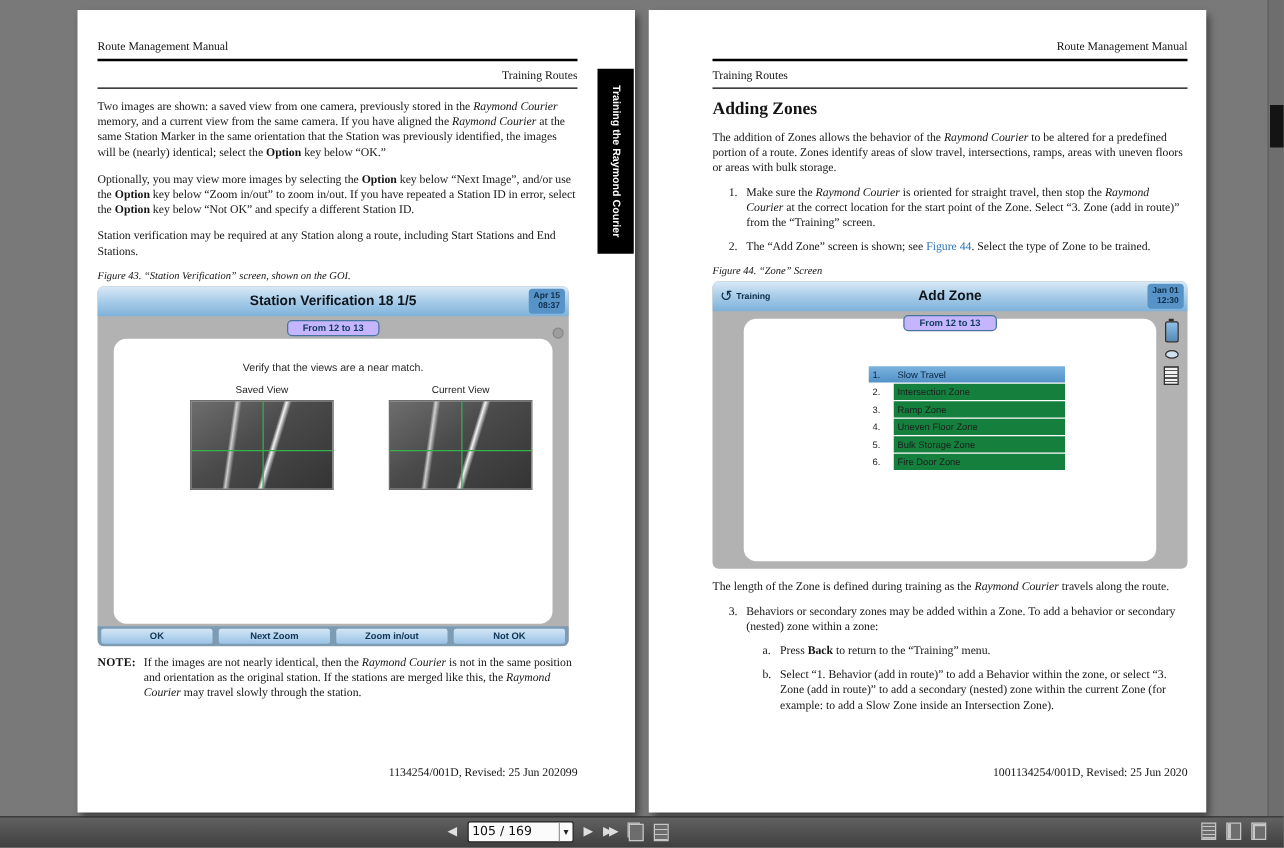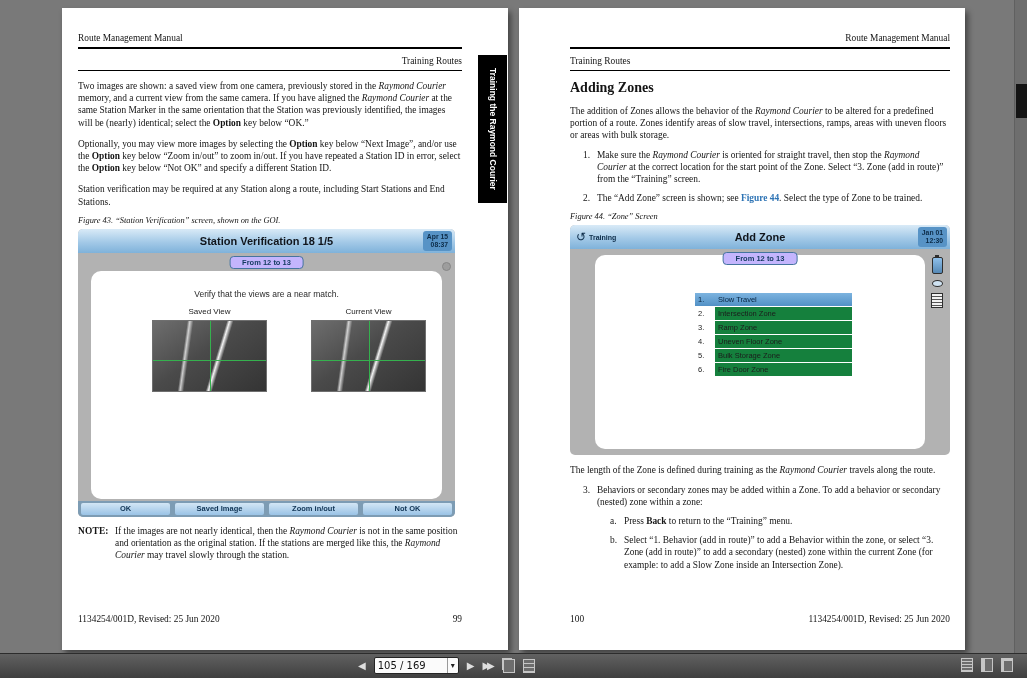--- a/index.html
+++ b/index.html
@@ -16,32 +16,32 @@
   .rightpg .pcontent{left:51px;right:15px;}
 
   .phead{padding-top:25px;font-size:9.4px;line-height:11px;}
   .r{text-align:right;}
   .rule{height:1px;background:#000;margin-top:3px;}
   .rule.thick{height:2px;}
   .psection{margin-top:7px;font-size:9.4px;line-height:11px;}
   p.body{margin:9px 0 0 0;font-size:9.4px;line-height:12.2px;text-align:left;}
   .rt-i{font-style:italic;}
   .rt-b{font-weight:bold;}
-  .rt-l{color:#2e74b5;font-weight:bold;}
+  .rt-l{color:#2e74b5;}
   .figcap{margin-top:8px;font-size:8.4px;font-style:italic;line-height:10px;}
   .heading{margin-top:9px;font-size:14px;font-weight:bold;font-family:"Liberation Serif",serif;line-height:16px;}
   .list-item{display:flex;margin:7px 0 0 13px;font-size:9.4px;line-height:12.2px;}
   .list-item.sub{margin-left:40px;}
   .li-num{flex:none;width:14px;}
   .li-text{flex:1;}
   .indent13{margin-left:13px;}
   .note{display:flex;margin-top:8px;font-size:9.4px;line-height:12.2px;}
   .note-label{flex:none;width:37px;font-weight:bold;letter-spacing:.2px;}
   .note-text{flex:1;}
-  .pfoot{position:absolute;left:0;right:0;bottom:26px;display:flex;justify-content:space-between;font-size:9.4px;}
+  .pfoot{position:absolute;left:0;right:0;bottom:26px;display:flex;justify-content:flex-end;font-size:9.4px;}
 
   
   .side-tab{position:absolute;left:478px;top:55px;width:29px;height:148px;background:#000;display:flex;align-items:center;justify-content:center;}
   .side-tab span{writing-mode:vertical-lr;height:136px;text-align:center;color:#fff;font-family:"Liberation Sans",sans-serif;font-weight:bold;font-size:8.5px;line-height:13px;}
 
   
   .goi{position:relative;margin-top:3px;background:#b2b2b2;border-radius:5px;overflow:hidden;font-family:"Liberation Sans",sans-serif;}
   .fig43{width:377px;height:288px;}
   .fig44{width:380px;height:230px;}
   .goi-header{position:absolute;top:0;left:0;right:0;height:24px;background:linear-gradient(#d9eaf7 0%,#a3c9e7 55%,#7fb2da 100%);display:flex;align-items:center;justify-content:center;}
@@ -136,21 +136,21 @@
                 <div class="cam"></div>
               </div>
               <div class="view">
                 <div class="vlabel">Current View</div>
                 <div class="cam"></div>
               </div>
             </div>
           </div>
           <div class="goi-btnrow">
             <div class="goi-btn">OK</div>
-            <div class="goi-btn">Saved Image</div>
+            <div class="goi-btn">Next Zoom</div>
             <div class="goi-btn">Zoom in/out</div>
             <div class="goi-btn">Not OK</div>
           </div>
         </div>
 
         <div class="note">
           <span class="note-label">NOTE:</span>
           <span class="note-text"><span>If the images are not nearly identical, then the </span><span class="rt-i">Raymond Courier</span><span> is not in the same position and orientation as the original station. If the stations are merged like this, the </span><span class="rt-i">Raymond Courier</span><span> may travel slowly through the station.</span></span>
         </div>
 

